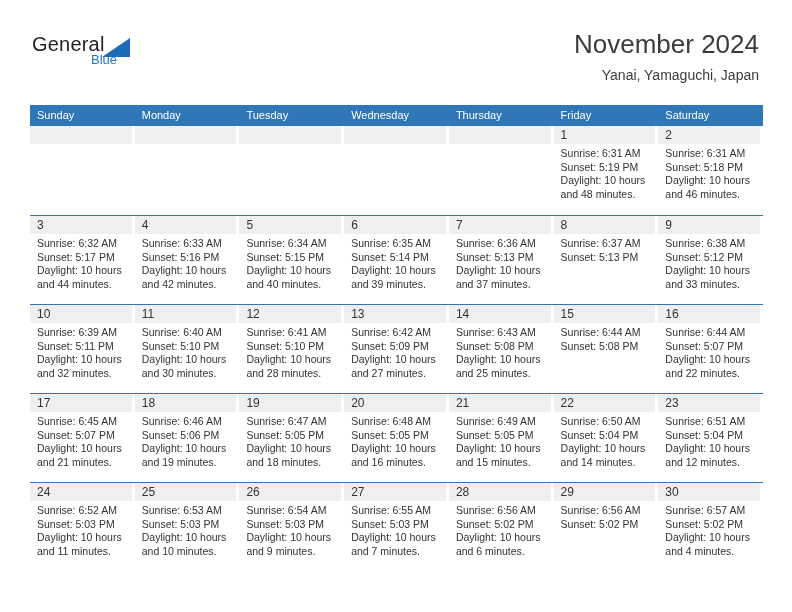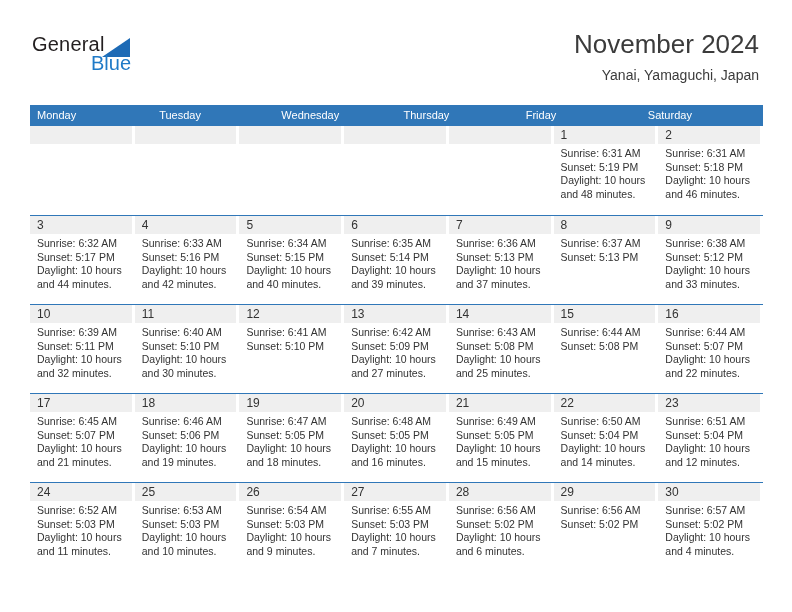--- a/index.html
+++ b/index.html
@@ -52,21 +52,21 @@
     top: 5px;
     width: 28px;
     height: 19px;
     background: #1d6ab5;
     clip-path: polygon(100% 0, 100% 100%, 0 100%);
   }
   .brand-blue {
     position: absolute;
     left: 59px;
     top: 19px;
-    font-size: 20px;
+    font-size: 13px;
     color: #1f7ac7;
     font-family: "Liberation Sans", sans-serif;
   }
   .title-wrap {
     position: absolute;
     right: 33px;
     top: 30px;
     text-align: right;
   }
   .cal-title {
@@ -159,20 +159,21 @@
 
     <div class="title-wrap">
       <div class="cal-title">November 2024</div>
       <div class="cal-subtitle">Yanai, Yamaguchi, Japan</div>
     </div>
 
   </div>
 
   <div class="calendar">
     <div class="dow-row">
+        <div class="dow">Sunday</div>
         <div class="dow">Monday</div>
         <div class="dow">Tuesday</div>
         <div class="dow">Wednesday</div>
         <div class="dow">Thursday</div>
         <div class="dow">Friday</div>
         <div class="dow">Saturday</div>
       </div>
     <div>
         <div class="week first">
           <div class="cell empty">
@@ -279,20 +280,21 @@
               <div>Sunrise: 6:40 AM</div>
               <div>Sunset: 5:10 PM</div>
               <div class="daylight-line">Daylight: 10 hours and 30 minutes.</div>
             </div>
           </div>
           <div class="cell">
             <div class="daynum-band">12</div>
             <div class="details">
               <div>Sunrise: 6:41 AM</div>
               <div>Sunset: 5:10 PM</div>
+              <div class="daylight-line">Daylight: 10 hours and 28 minutes.</div>
             </div>
           </div>
           <div class="cell">
             <div class="daynum-band">13</div>
             <div class="details">
               <div>Sunrise: 6:42 AM</div>
               <div>Sunset: 5:09 PM</div>
               <div class="daylight-line">Daylight: 10 hours and 27 minutes.</div>
             </div>
           </div>

